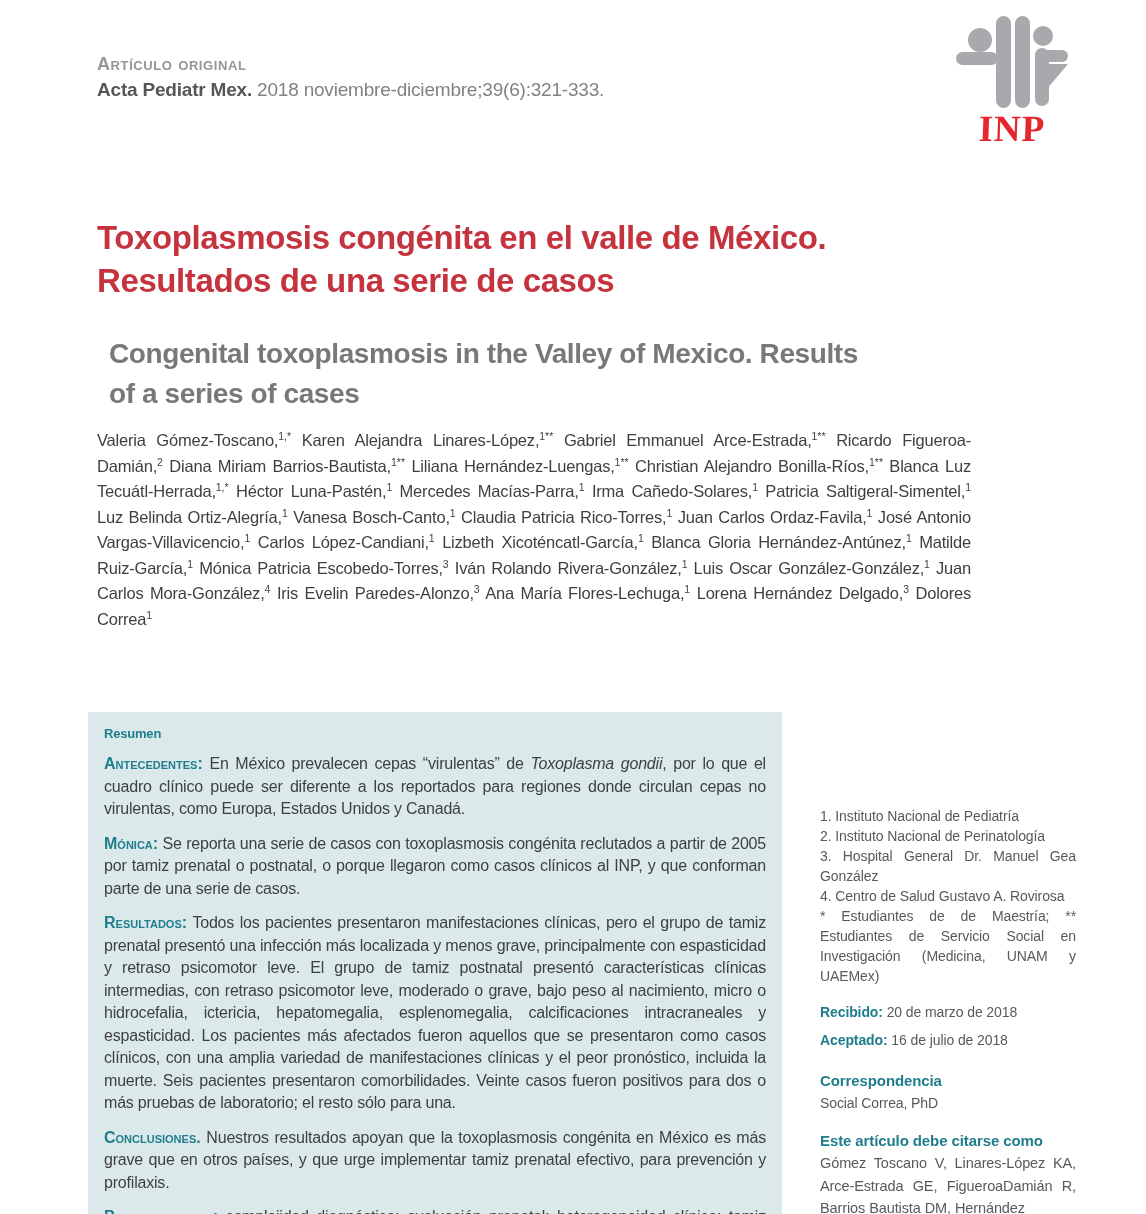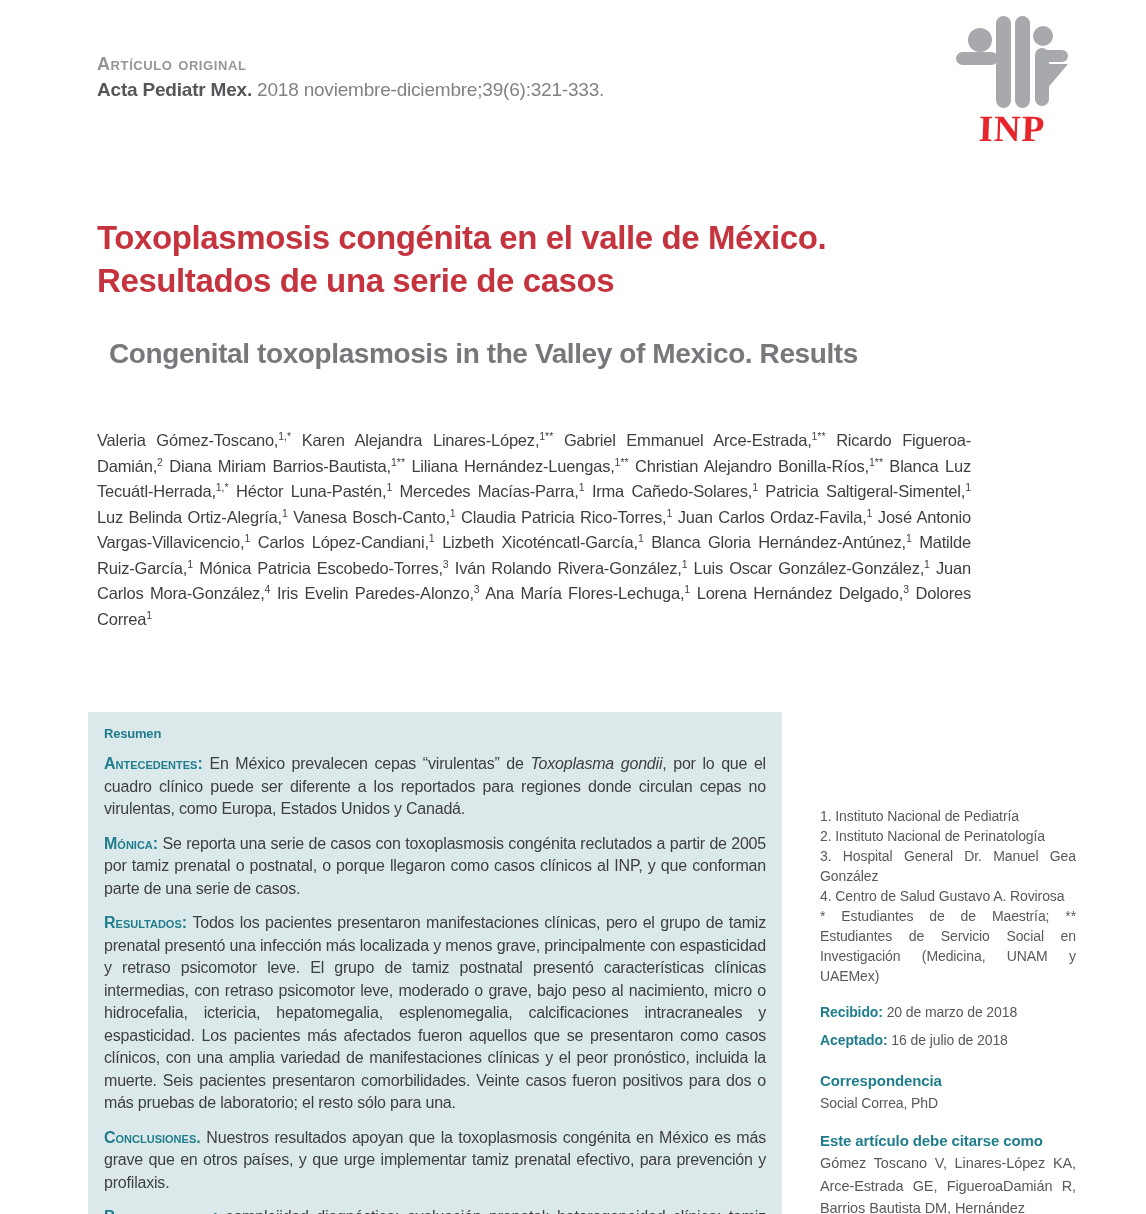--- a/index.html
+++ b/index.html
@@ -132,20 +132,21 @@
     <div class="logo-acronym">INP</div>
   </div>
 
   <div class="title-es">
     <div class="title-line">Toxoplasmosis congénita en el valle de México.</div>
     <div class="title-line">Resultados de una serie de casos</div>
   </div>
 
   <div class="title-en">
     <div class="title-line">Congenital toxoplasmosis in the Valley of Mexico. Results</div>
+    <div class="title-line">of a series of cases</div>
   </div>
 
   <div class="authors"><span>Valeria Gómez-Toscano,</span><sup>1,*</sup> <span>Karen Alejandra Linares-López,</span><sup>1**</sup> <span>Gabriel Emmanuel Arce-Estrada,</span><sup>1**</sup> <span>Ricardo Figueroa-Damián,</span><sup>2</sup> <span>Diana Miriam Barrios-Bautista,</span><sup>1**</sup> <span>Liliana Hernández-Luengas,</span><sup>1**</sup> <span>Christian Alejandro Bonilla-Ríos,</span><sup>1**</sup> <span>Blanca Luz Tecuátl-Herrada,</span><sup>1,*</sup> <span>Héctor Luna-Pastén,</span><sup>1</sup> <span>Mercedes Macías-Parra,</span><sup>1</sup> <span>Irma Cañedo-Solares,</span><sup>1</sup> <span>Patricia Saltigeral-Simentel,</span><sup>1</sup> <span>Luz Belinda Ortiz-Alegría,</span><sup>1</sup> <span>Vanesa Bosch-Canto,</span><sup>1</sup> <span>Claudia Patricia Rico-Torres,</span><sup>1</sup> <span>Juan Carlos Ordaz-Favila,</span><sup>1</sup> <span>José Antonio Vargas-Villavicencio,</span><sup>1</sup> <span>Carlos López-Candiani,</span><sup>1</sup> <span>Lizbeth Xicoténcatl-García,</span><sup>1</sup> <span>Blanca Gloria Hernández-Antúnez,</span><sup>1</sup> <span>Matilde Ruiz-García,</span><sup>1</sup> <span>Mónica Patricia Escobedo-Torres,</span><sup>3</sup> <span>Iván Rolando Rivera-González,</span><sup>1</sup> <span>Luis Oscar González-González,</span><sup>1</sup> <span>Juan Carlos Mora-González,</span><sup>4</sup> <span>Iris Evelin Paredes-Alonzo,</span><sup>3</sup> <span>Ana María Flores-Lechuga,</span><sup>1</sup> <span>Lorena Hernández Delgado,</span><sup>3</sup> <span>Dolores Correa</span><sup>1</sup></div>
 
   <div class="abstract">
     <div class="abstract-heading">Resumen</div>
     <div>
         <p class="abs-p"><span class="abs-label">Antecedentes:</span> <span>En México prevalecen cepas “virulentas” de </span><em>Toxoplasma gondii</em><span>, por lo que el cuadro clínico puede ser diferente a los reportados para regiones donde circulan cepas no virulentas, como Europa, Estados Unidos y Canadá.</span></p>
         <p class="abs-p"><span class="abs-label">Mónica:</span> <span>Se reporta una serie de casos con toxoplasmosis congénita reclutados a partir de 2005 por tamiz prenatal o postnatal, o porque llegaron como casos clínicos al INP, y que conforman parte de una serie de casos.</span></p>
         <p class="abs-p"><span class="abs-label">Resultados:</span> <span>Todos los pacientes presentaron manifestaciones clínicas, pero el grupo de tamiz prenatal presentó una infección más localizada y menos grave, principalmente con espasticidad y retraso psicomotor leve. El grupo de tamiz postnatal presentó características clínicas intermedias, con retraso psicomotor leve, moderado o grave, bajo peso al nacimiento, micro o hidrocefalia, ictericia, hepatomegalia, esplenomegalia, calcificaciones intracraneales y espasticidad. Los pacientes más afectados fueron aquellos que se presentaron como casos clínicos, con una amplia variedad de manifestaciones clínicas y el peor pronóstico, incluida la muerte. Seis pacientes presentaron comorbilidades. Veinte casos fueron positivos para dos o más pruebas de laboratorio; el resto sólo para una.</span></p>

